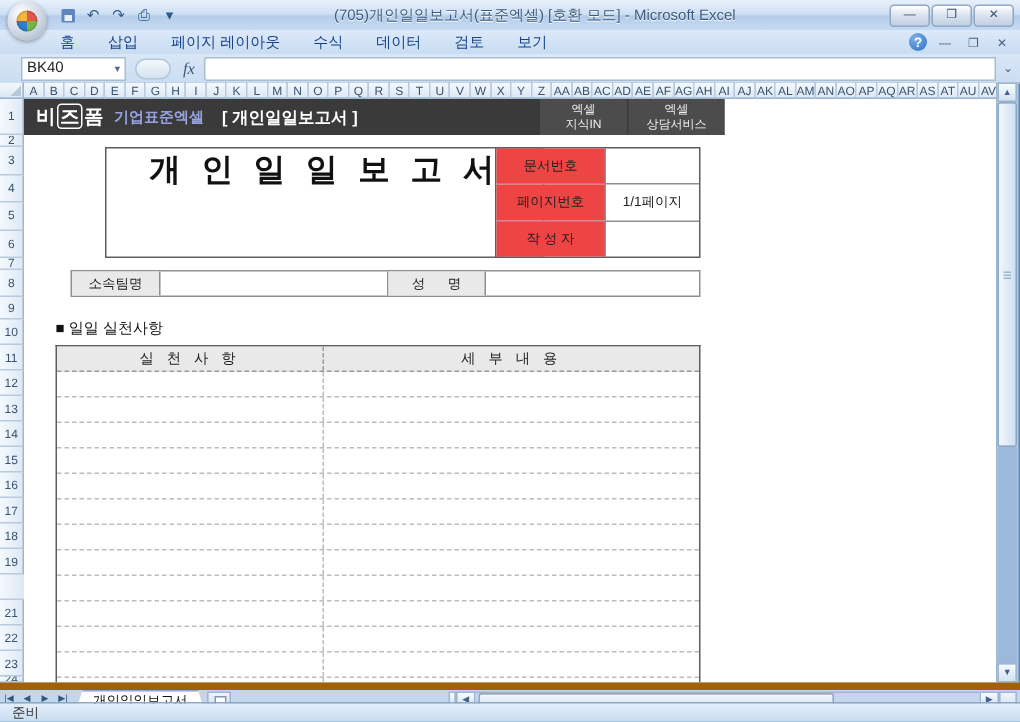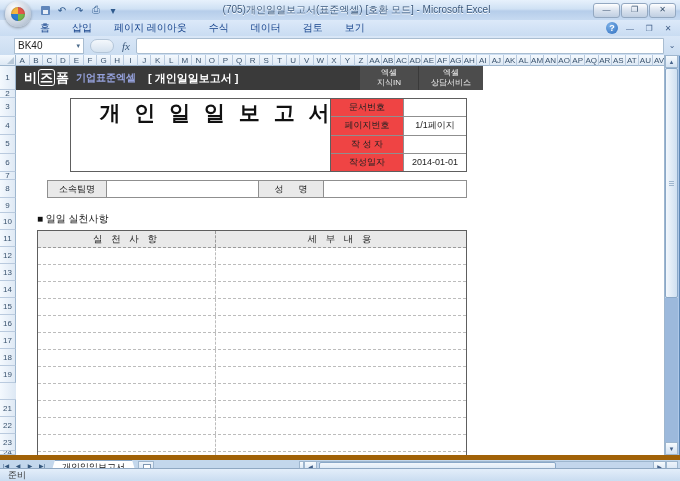--- a/index.html
+++ b/index.html
@@ -330,24 +330,20 @@
             <div class="info-value"></div>
           </div>
           <div class="info-row">
             <div class="info-label">페이지번호</div>
             <div class="info-value">1/1페이지</div>
           </div>
           <div class="info-row">
             <div class="info-label">작 성 자</div>
             <div class="info-value"></div>
           </div>
-          <div class="info-row">
-            <div class="info-label">작성일자</div>
-            <div class="info-value">2014-01-01</div>
-          </div>
         </div>
 
       <div class="abs" id="team-row">
         <span class="team-label" id="team-label1">소속팀명</span>
         <span class="team-value" id="team-value1"></span>
         <span class="team-label" id="team-label2">성      명</span>
         <span class="team-value" id="team-value2"></span>
       </div>
 
       <div class="abs" id="section-label">■ 일일 실천사항</div>

